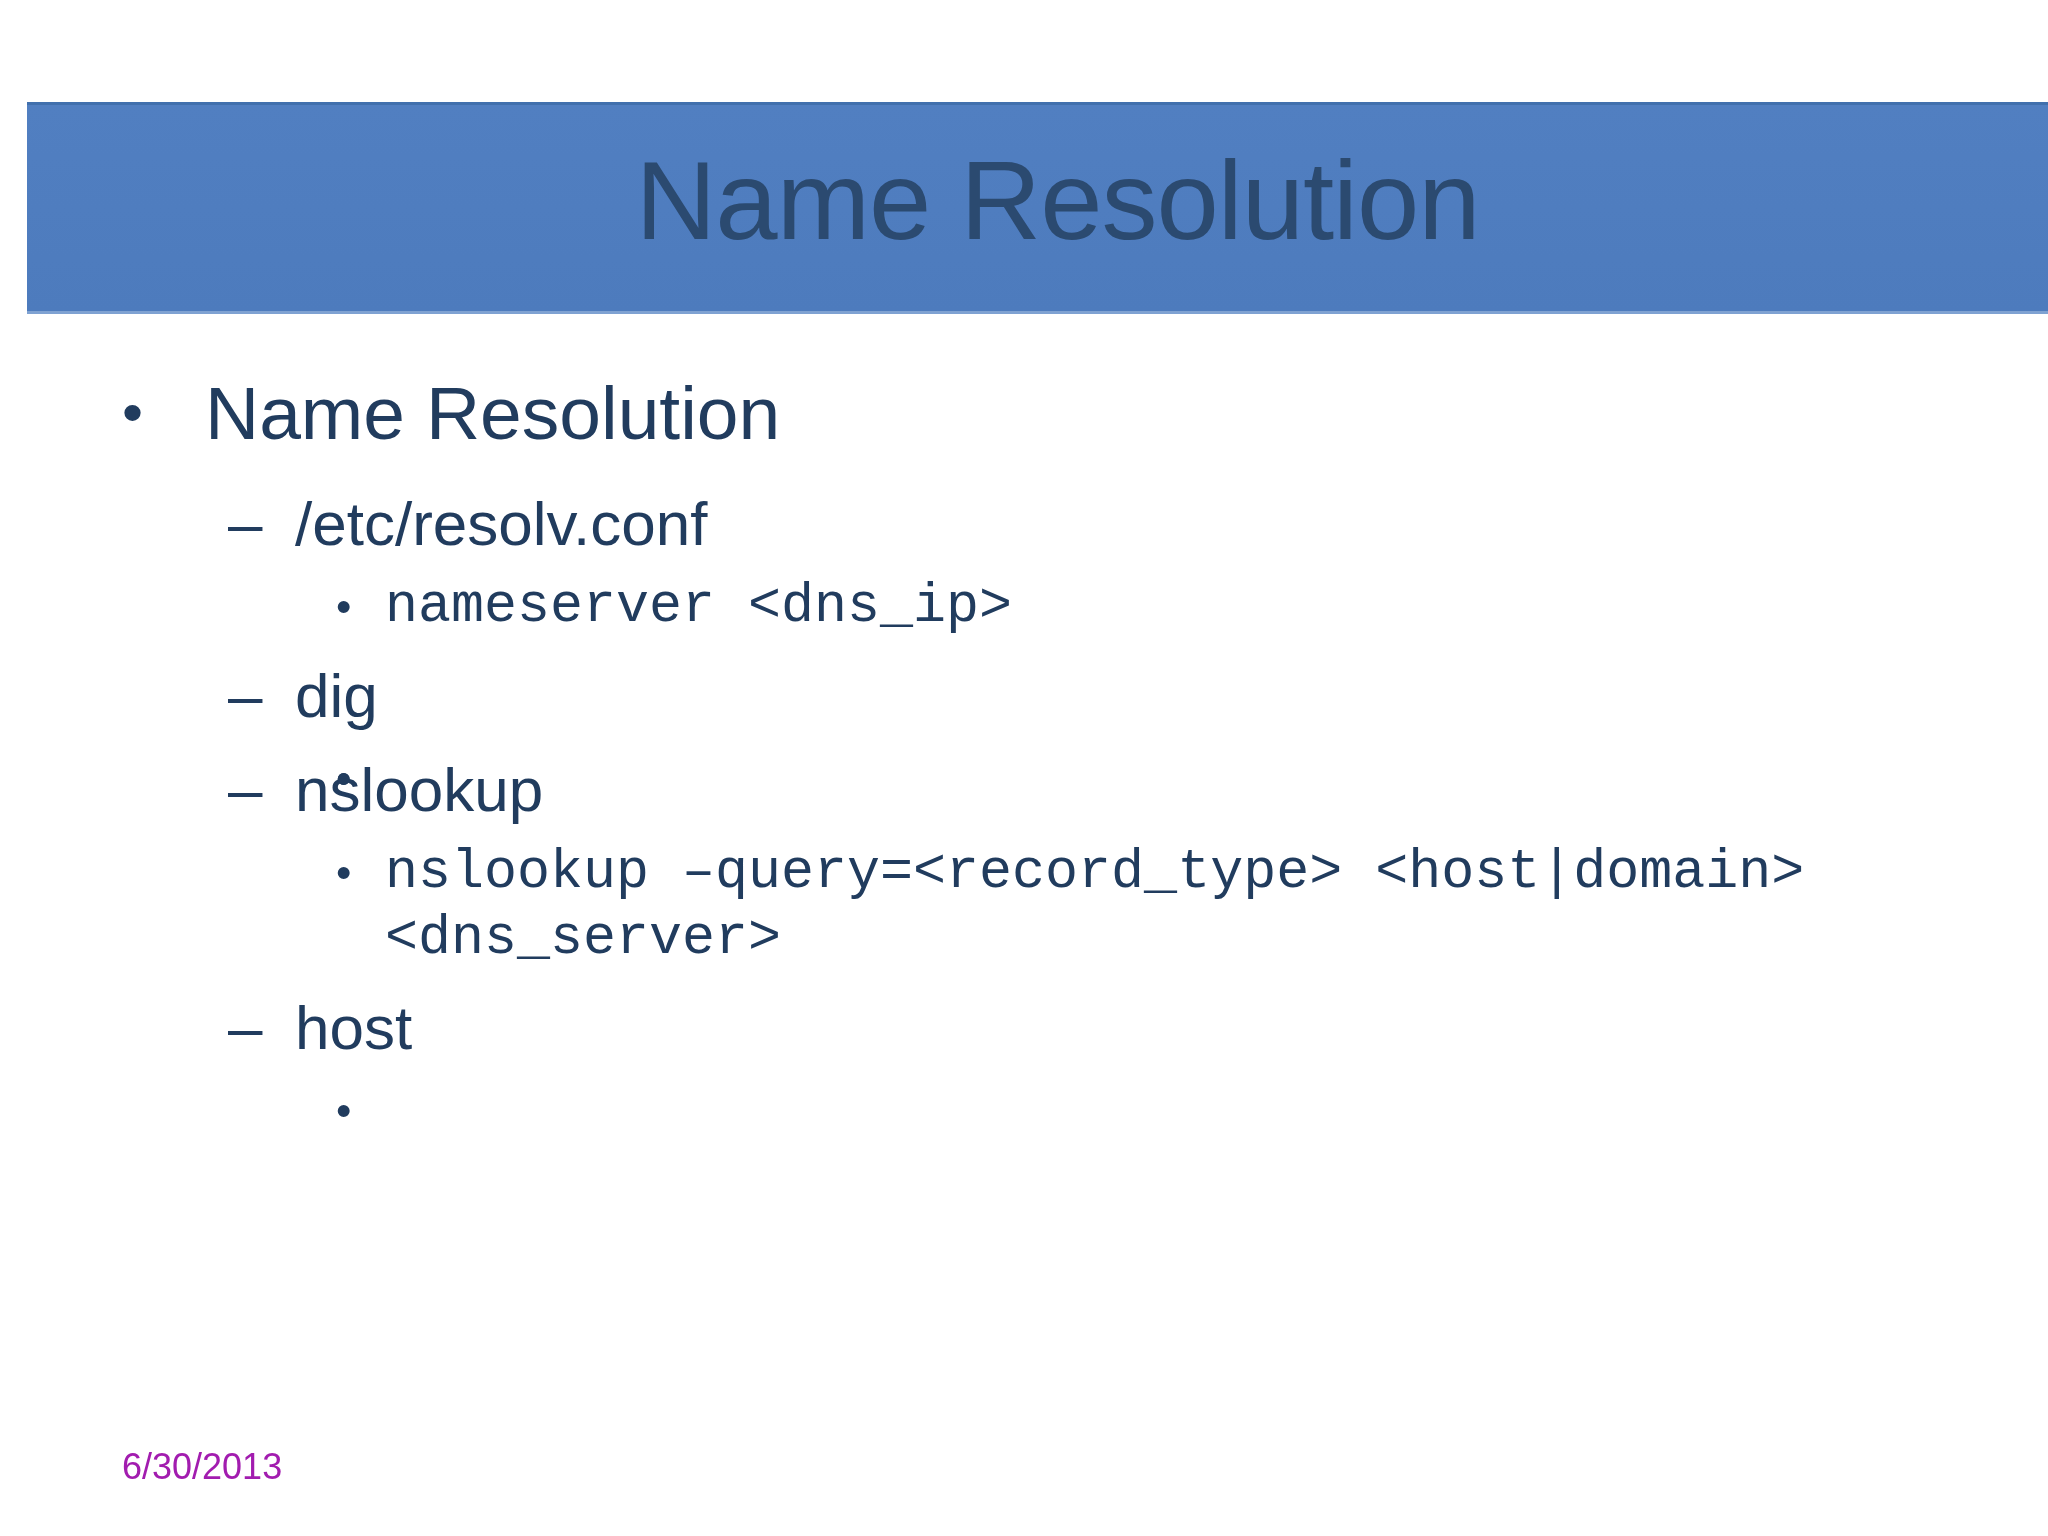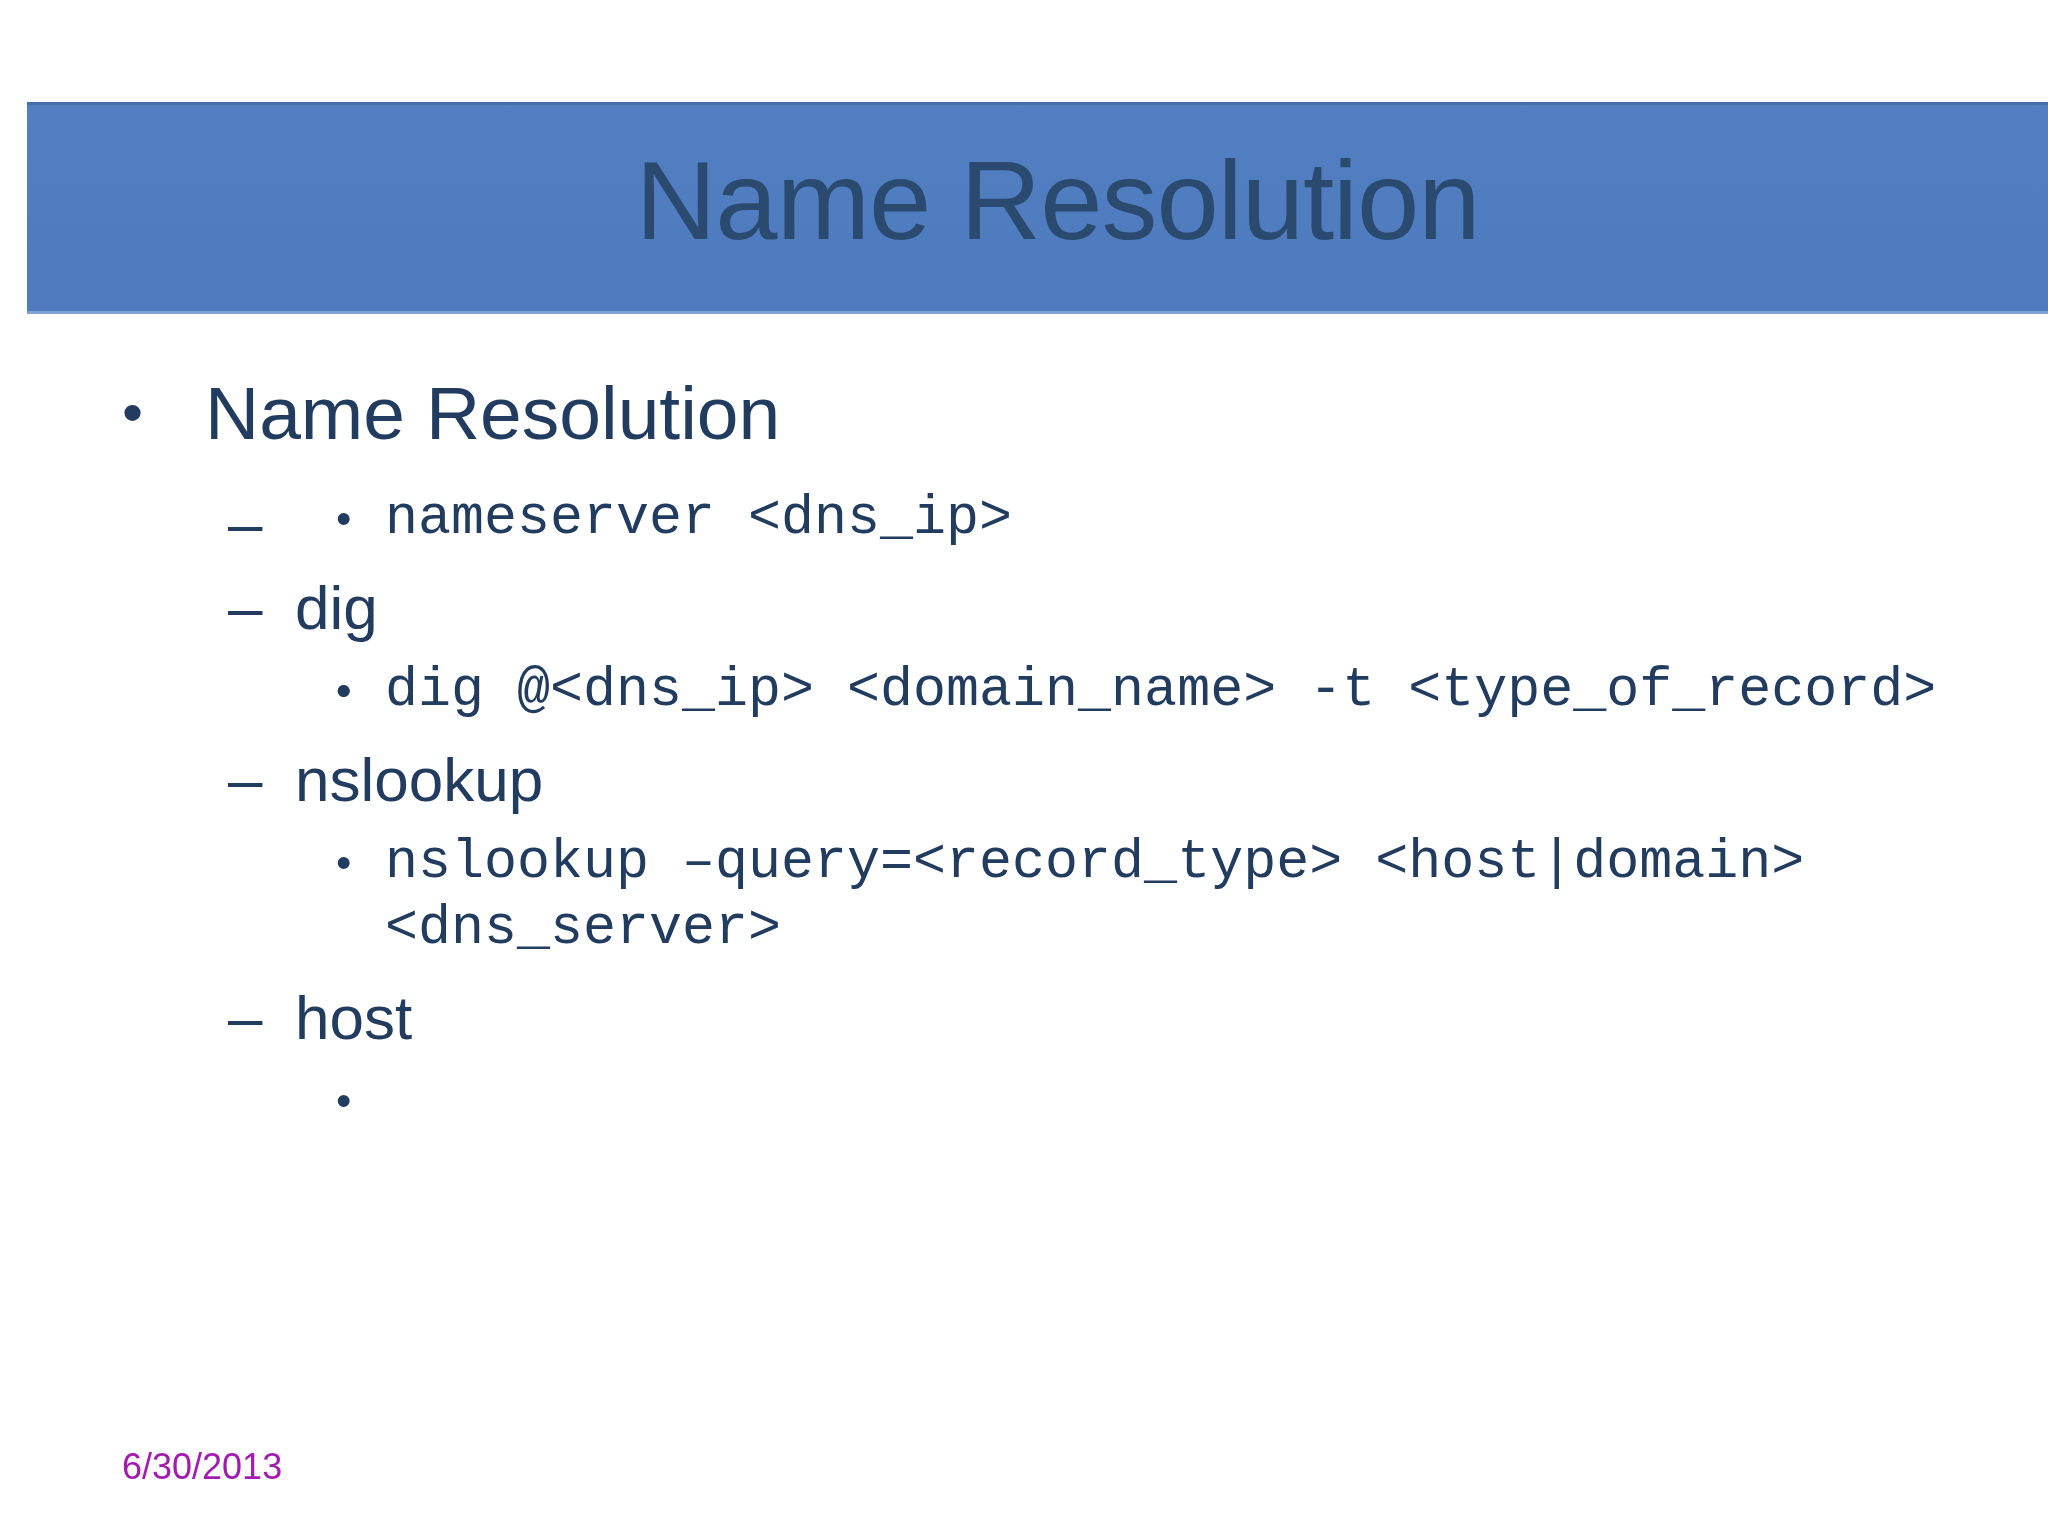--- a/index.html
+++ b/index.html
@@ -86,36 +86,36 @@
 
   <div class="content">
 
     <div class="line l1">
       <span class="marker">•</span>
       <span>Name Resolution</span>
     </div>
 
     <div class="line l2">
       <span class="marker">–</span>
+      <span>/etc/resolv.conf</span>
     </div>
     <div class="line l3">
       <span class="marker">•</span>
       <span class="cmd">nameserver &lt;dns_ip&gt;</span>
     </div>
 
     <div class="line l2 section-gap">
       <span class="marker">–</span>
       <span>dig</span>
     </div>
     <div class="line l3">
       <span class="marker">•</span>
     </div>
     <div class="line l3">
       <span class="marker">•</span>
-      <span class="cmd">dig @&lt;dns_ip&gt; &lt;domain_name&gt; -t &lt;type_of_record&gt;</span>
     </div>
 
     <div class="line l2 section-gap">
       <span class="marker">–</span>
       <span>nslookup</span>
     </div>
     <div class="line l3">
       <span class="marker">•</span>
       <span class="cmd">nslookup –query=&lt;record_type&gt; &lt;host|domain&gt; &lt;dns_server&gt;</span>
     </div>

